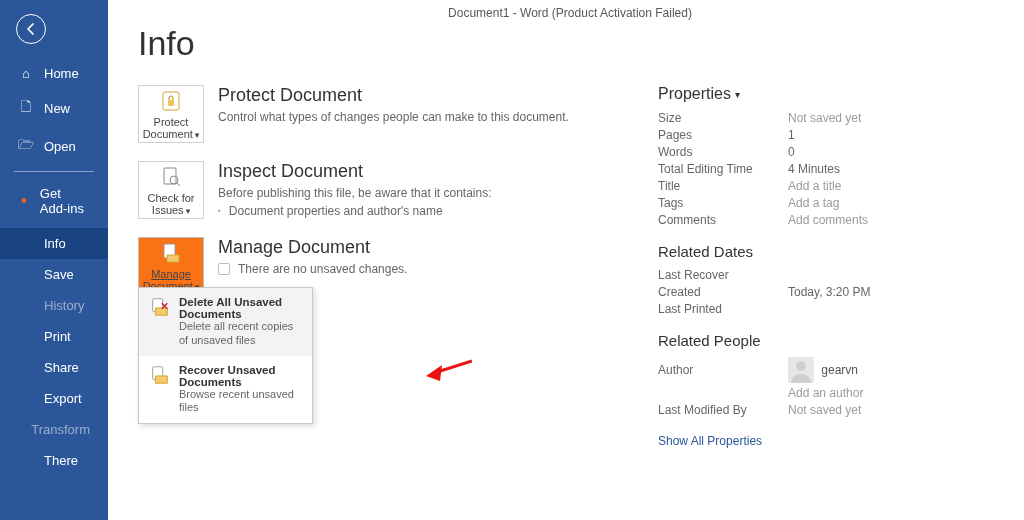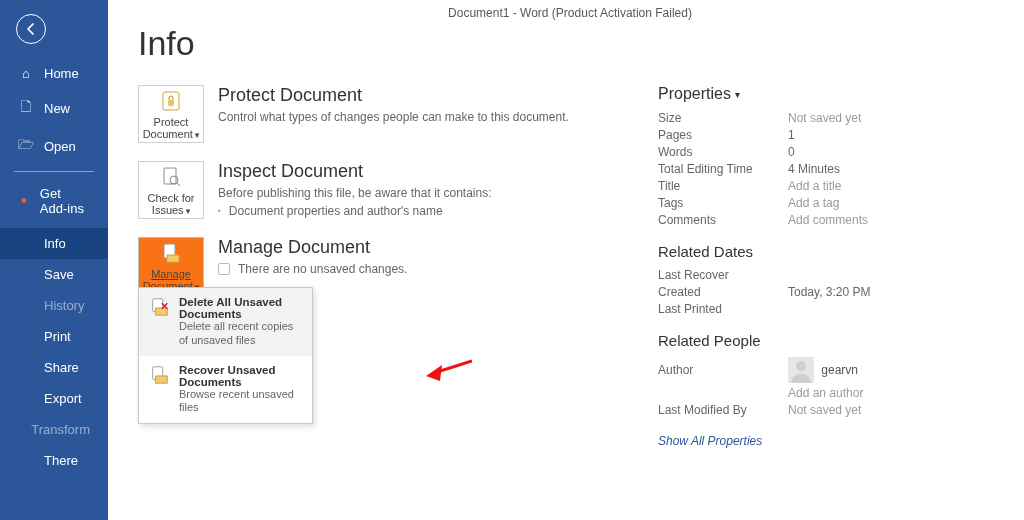--- a/index.html
+++ b/index.html
@@ -38,21 +38,21 @@
   .arrow { position:absolute; left:318px; top:355px; }
   .props-header { display:flex; align-items:center; gap:4px; font-size:16px; color:#333; margin-bottom:8px; font-weight:400; cursor:pointer; }
   .prop-row { display:flex; font-size:12px; margin-bottom:3px; }
   .prop-label { width:130px; color:#666; }
   .prop-value { color:#666;text-align:center; }
   .prop-value.muted { color:#9b9b9b; }
   .prop-value.link { color:#9b9b9b; cursor:text; }
   .subheader { font-size:15px; color:#333; margin-top:16px; margin-bottom:8px; font-weight:400; }
   .avatar { width:26px; height:26px; background:#e6e6e6; display:inline-block; vertical-align:middle; margin-right:4px; }
   .author-name { font-size:12px; color:#555; vertical-align:middle; }
-  .show-all { font-size:12px; color:#2b579a; margin-top:14px; cursor:pointer; display:inline-block;font-style:italic; }
+  .show-all { font-size:12px; color:#2b579a; margin-top:14px; cursor:pointer; display:inline-block; }
   .no-changes-icon { display:inline-block; width:12px; height:12px; border:1px solid #bbb; border-radius:2px; margin-right:8px; vertical-align:-2px; }
 </style>
 </head>
 <body>
 
 <div class="app">
   <div class="sidebar">
     <div class="back-btn">
       <svg width="16" height="16" viewBox="0 0 16 16">
           <path d="M10 3 L5 8 L10 13" stroke="#fff" stroke-width="1.7" fill="none" stroke-linecap="round" stroke-linejoin="round"></path>

